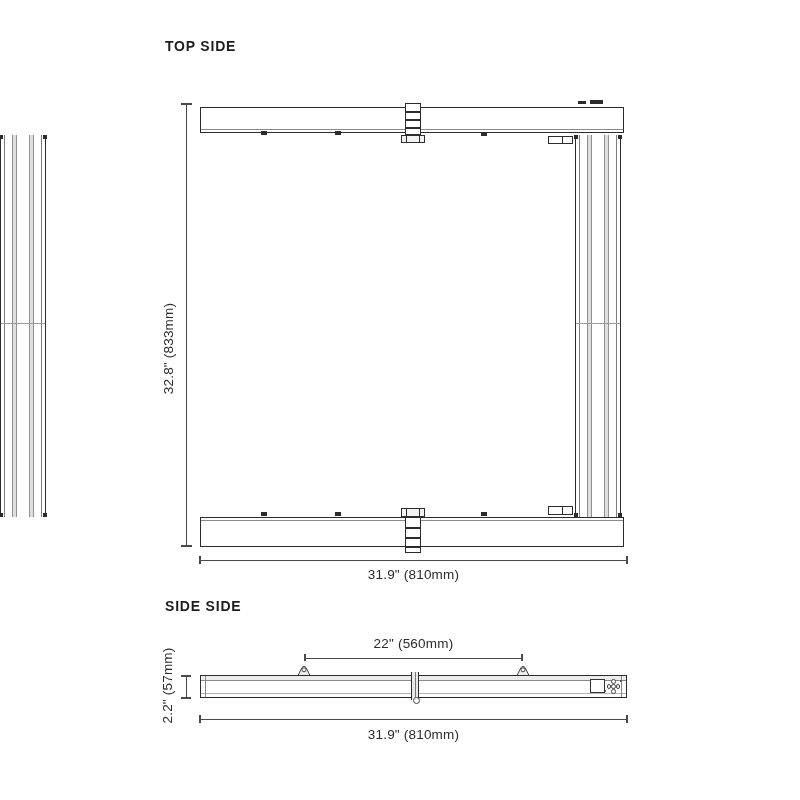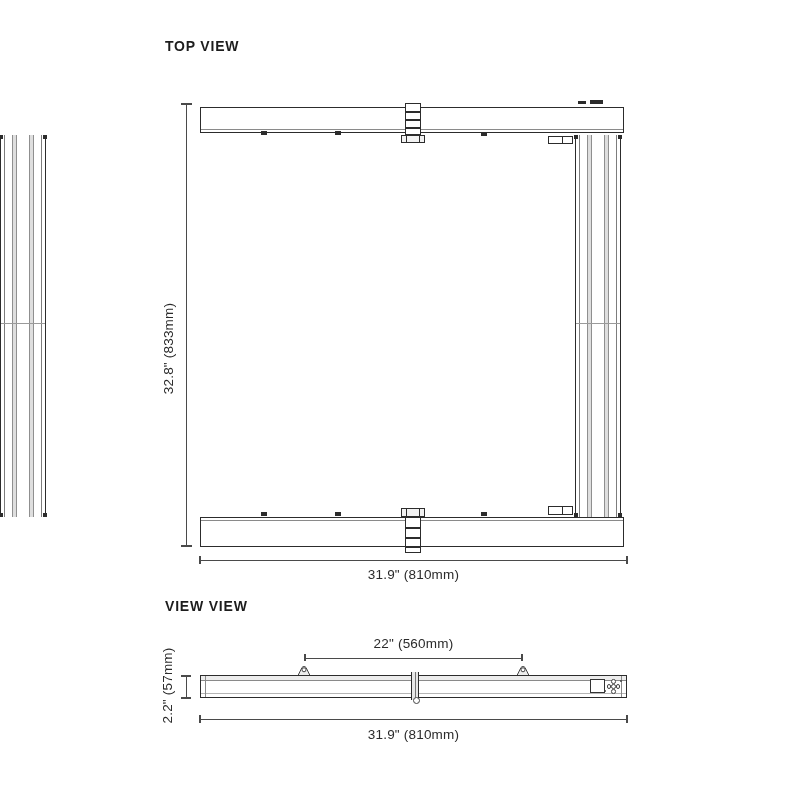--- a/index.html
+++ b/index.html
@@ -96,21 +96,21 @@
   .btn{position:absolute;width:4.5px;height:4.5px;border:1px solid #444;border-radius:50%;
     background:#fff;box-sizing:border-box;}
   .dot{position:absolute;width:2px;height:2px;border-radius:50%;background:#444;}
   .eyelet{position:absolute;width:14px;height:11px;}
 </style>
 </head>
 <body>
 
 <div id="canvas">
 
-  <div class="view-title" style="left:165px;top:38px;">TOP VIEW</div>
+  <div class="view-title" style="left:165px;top:38px;">TOP SIDE</div>
 
   <div>
 
     <div>
       <div class="vline" style="left:186px;top:104px;height:442px;"></div>
       <div class="cap-h" style="left:181px;top:103px;"></div>
       <div class="cap-h" style="left:181px;top:545px;"></div>
       <div class="dim-label rot" style="left:88px;top:341px;width:160px;">32.8" (833mm)</div>
     </div>
 
@@ -185,21 +185,21 @@
     </div>
 
     <div>
       <div class="hline" style="left:200px;top:560px;width:427px;"></div>
       <div class="tick-v" style="left:199px;top:556px;"></div>
       <div class="tick-v" style="left:626px;top:556px;"></div>
       <div class="dim-label" style="left:200px;top:567px;width:427px;">31.9" (810mm)</div>
     </div>
   </div>
 
-  <div class="view-title" style="left:165px;top:598px;">VIEW VIEW</div>
+  <div class="view-title" style="left:165px;top:598px;">SIDE SIDE</div>
 
   <div>
 
     <div>
       <div class="dim-label" style="left:305px;top:636px;width:217px;">22" (560mm)</div>
       <div class="hline" style="left:305px;top:658px;width:217px;"></div>
       <div class="tick-v" style="left:304px;top:654px;height:7px;"></div>
       <div class="tick-v" style="left:521px;top:654px;height:7px;"></div>
     </div>
 

